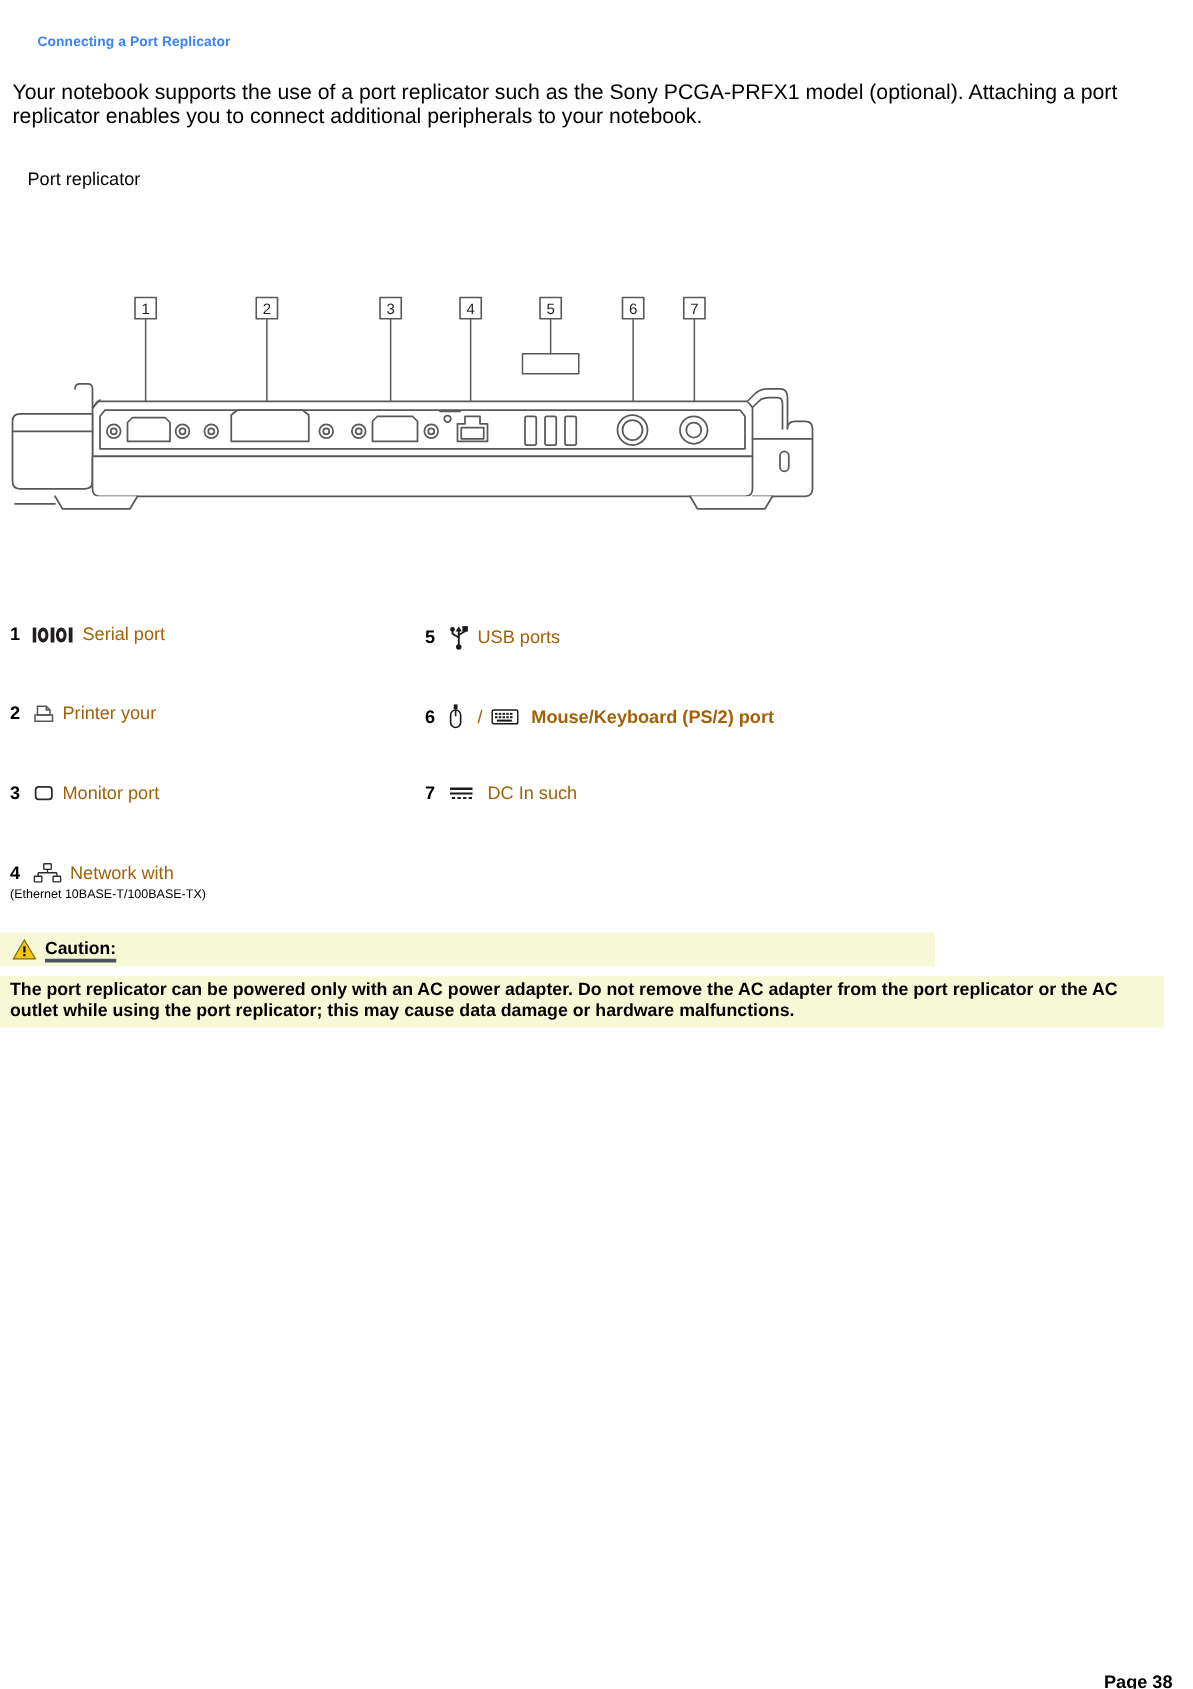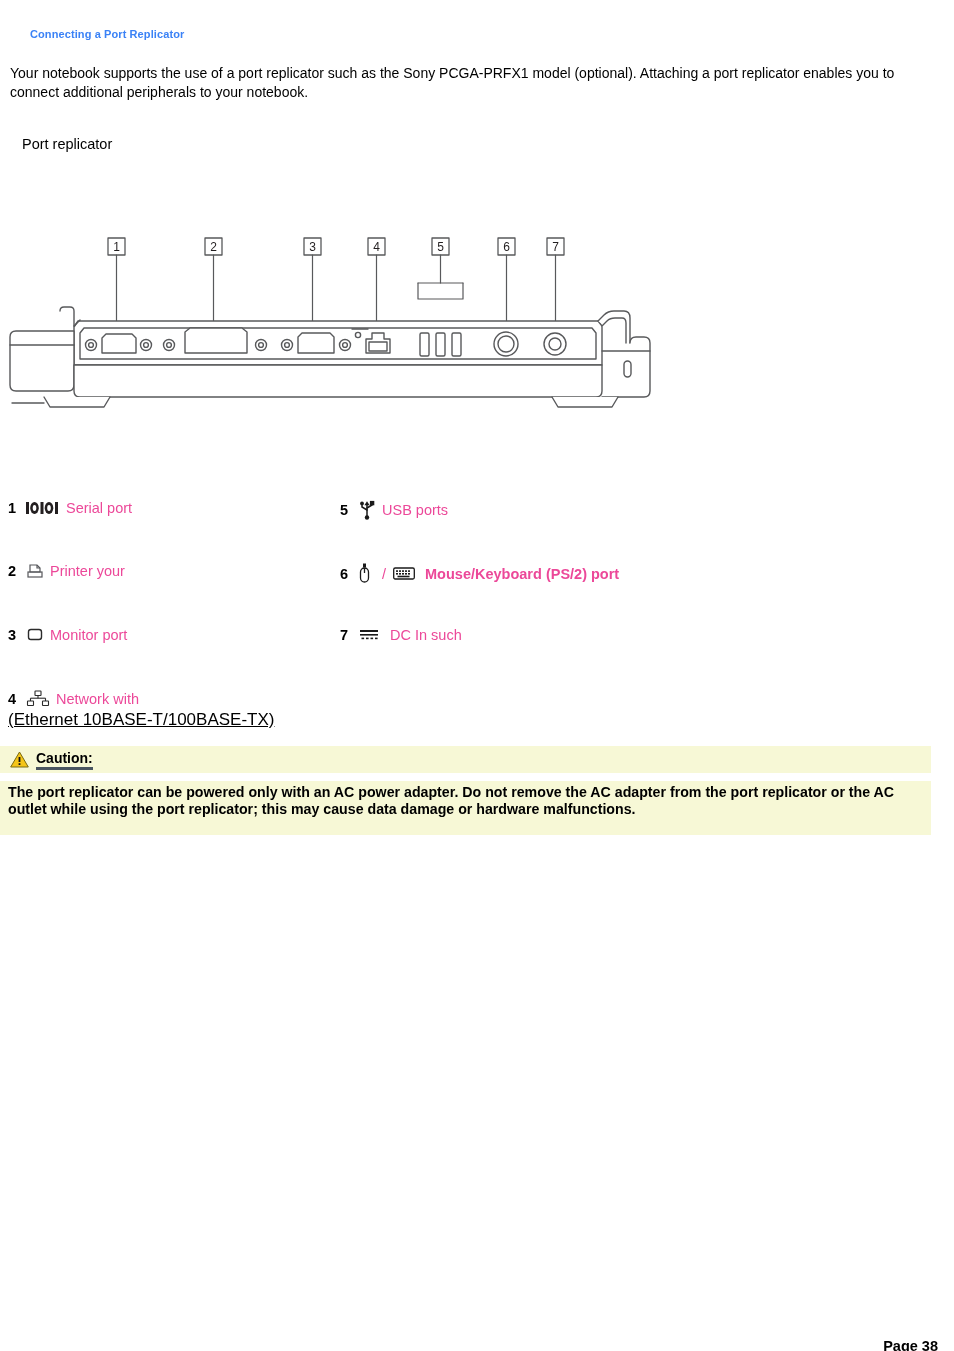--- a/index.html
+++ b/index.html
@@ -34,21 +34,21 @@
     color: #3b82f6;
     letter-spacing: 0.1px;
     margin-left: 18px;
   }
 
   .intro {
     position: absolute;
     left: 10px;
     top: 64px;
     width: 900px;
-    font-size: 14px;
+    font-size: 17px;
     line-height: 19px;
     color: #000;
   }
 
   .subhead {
     position: absolute;
     left: 22px;
     top: 136px;
     font-size: 14.5px;
     font-weight: normal;
@@ -84,43 +84,42 @@
     font-size: 14.5px;
     width: 16px;
     display: inline-block;
   }
   .legend-icon {
     display: inline-flex;
     align-items: center;
     justify-content: center;
     margin: 0 6px 0 2px;
   }
-  .legend-label { color: #ec4899; }
+  .legend-label { color: #a16207; }
   .legend-sub {
     position: absolute;
     left: 8px;
     top: 216px;
-    font-size: 17px;
-    text-decoration: underline;
+    font-size: 10px;
   }
 
   .col-a-1 { left: 8px;  top: 6px;   }
   .col-a-2 { left: 8px;  top: 69px;  }
   .col-a-3 { left: 8px;  top: 133px; }
   .col-a-4 { left: 8px;  top: 196px; }
   .col-b-5 { left: 340px; top: 6px;   }
   .col-b-6 { left: 340px; top: 69px;  }
   .col-b-7 { left: 340px; top: 133px; }
 
   
   .caution-head {
     position: absolute;
     left: 0px;
     top: 746px;
-    width: 931px;
+    width: 748px;
     height: 27px;
     background: #f7f8d6;
     display: flex;
     align-items: center;
   }
   .caution-label-wrap {
     display: flex;
     align-items: center;
     margin-left: 10px;
   }
@@ -137,21 +136,21 @@
     top: 773px;
     width: 931px;
     height: 8px;
     background: #ffffff;
   }
   .caution-body {
     position: absolute;
     left: 0px;
     top: 781px;
     width: 931px;
-    height: 54px;
+    height: 41px;
     background: #f7f8d6;
     font-size: 14.2px;
     font-weight: bold;
     line-height: 17px;
     padding: 3px 8px 0 8px;
     box-sizing: border-box;
   }
 
   
   .footer {

